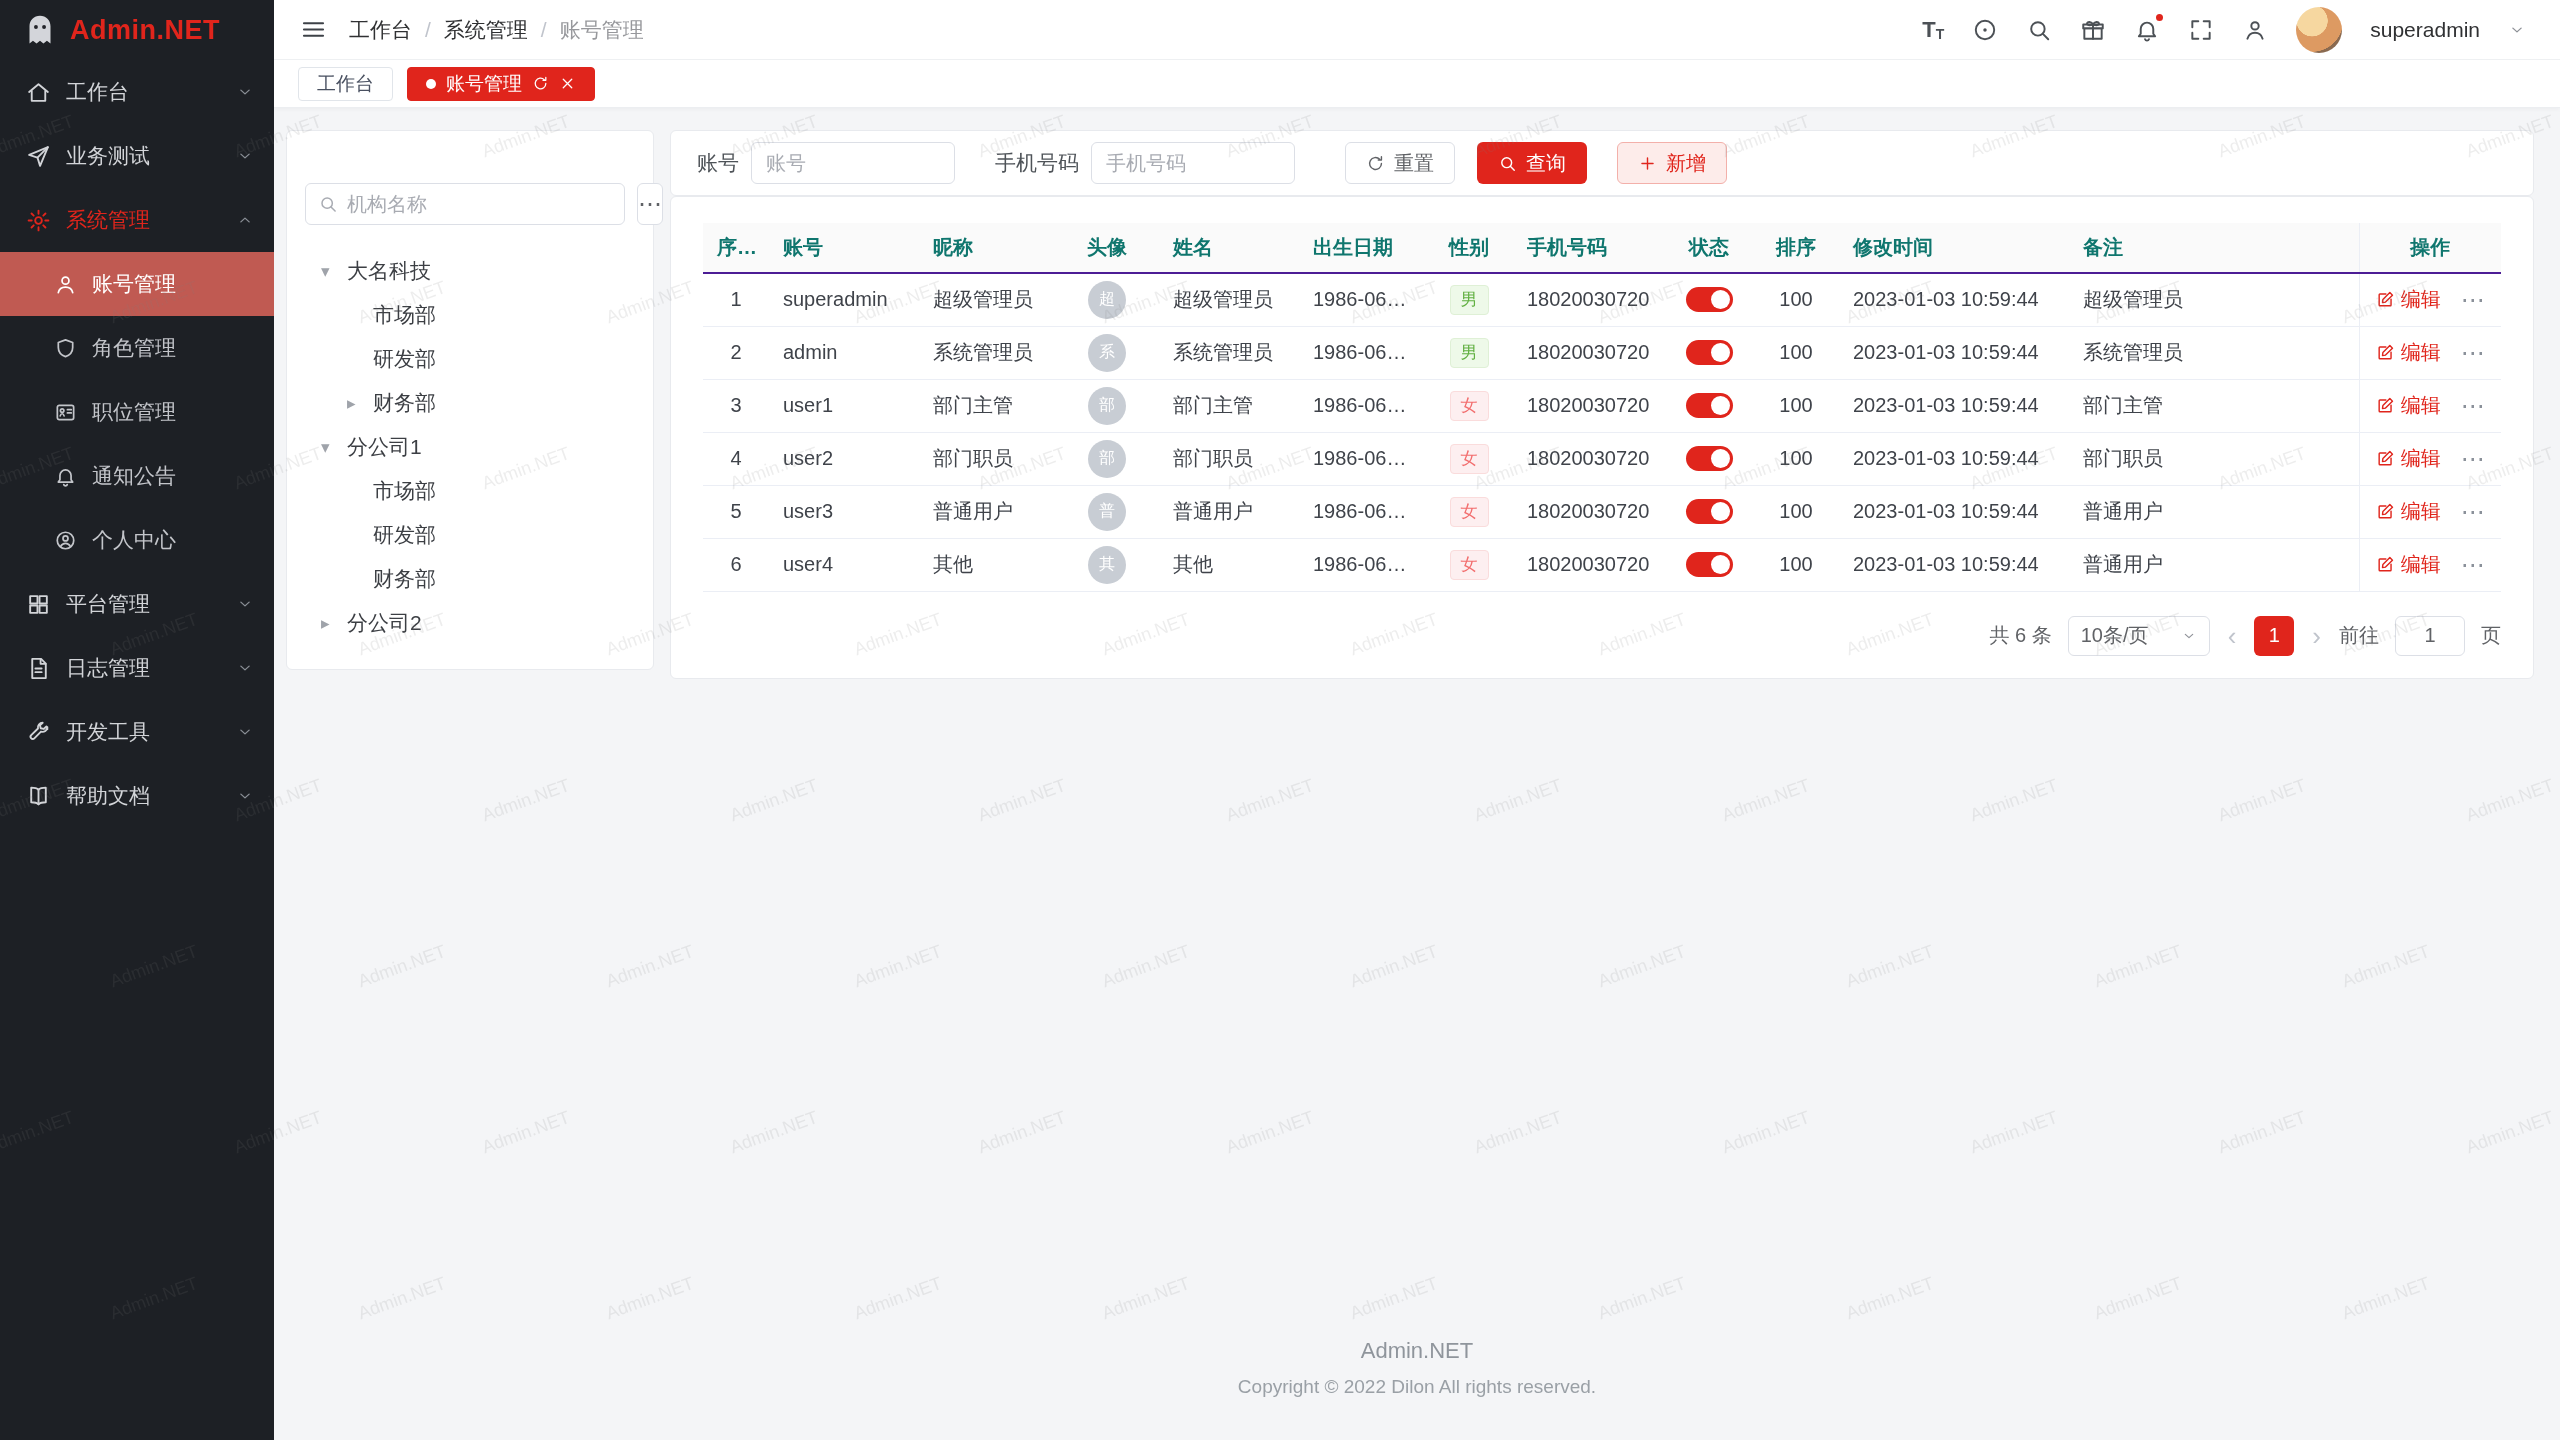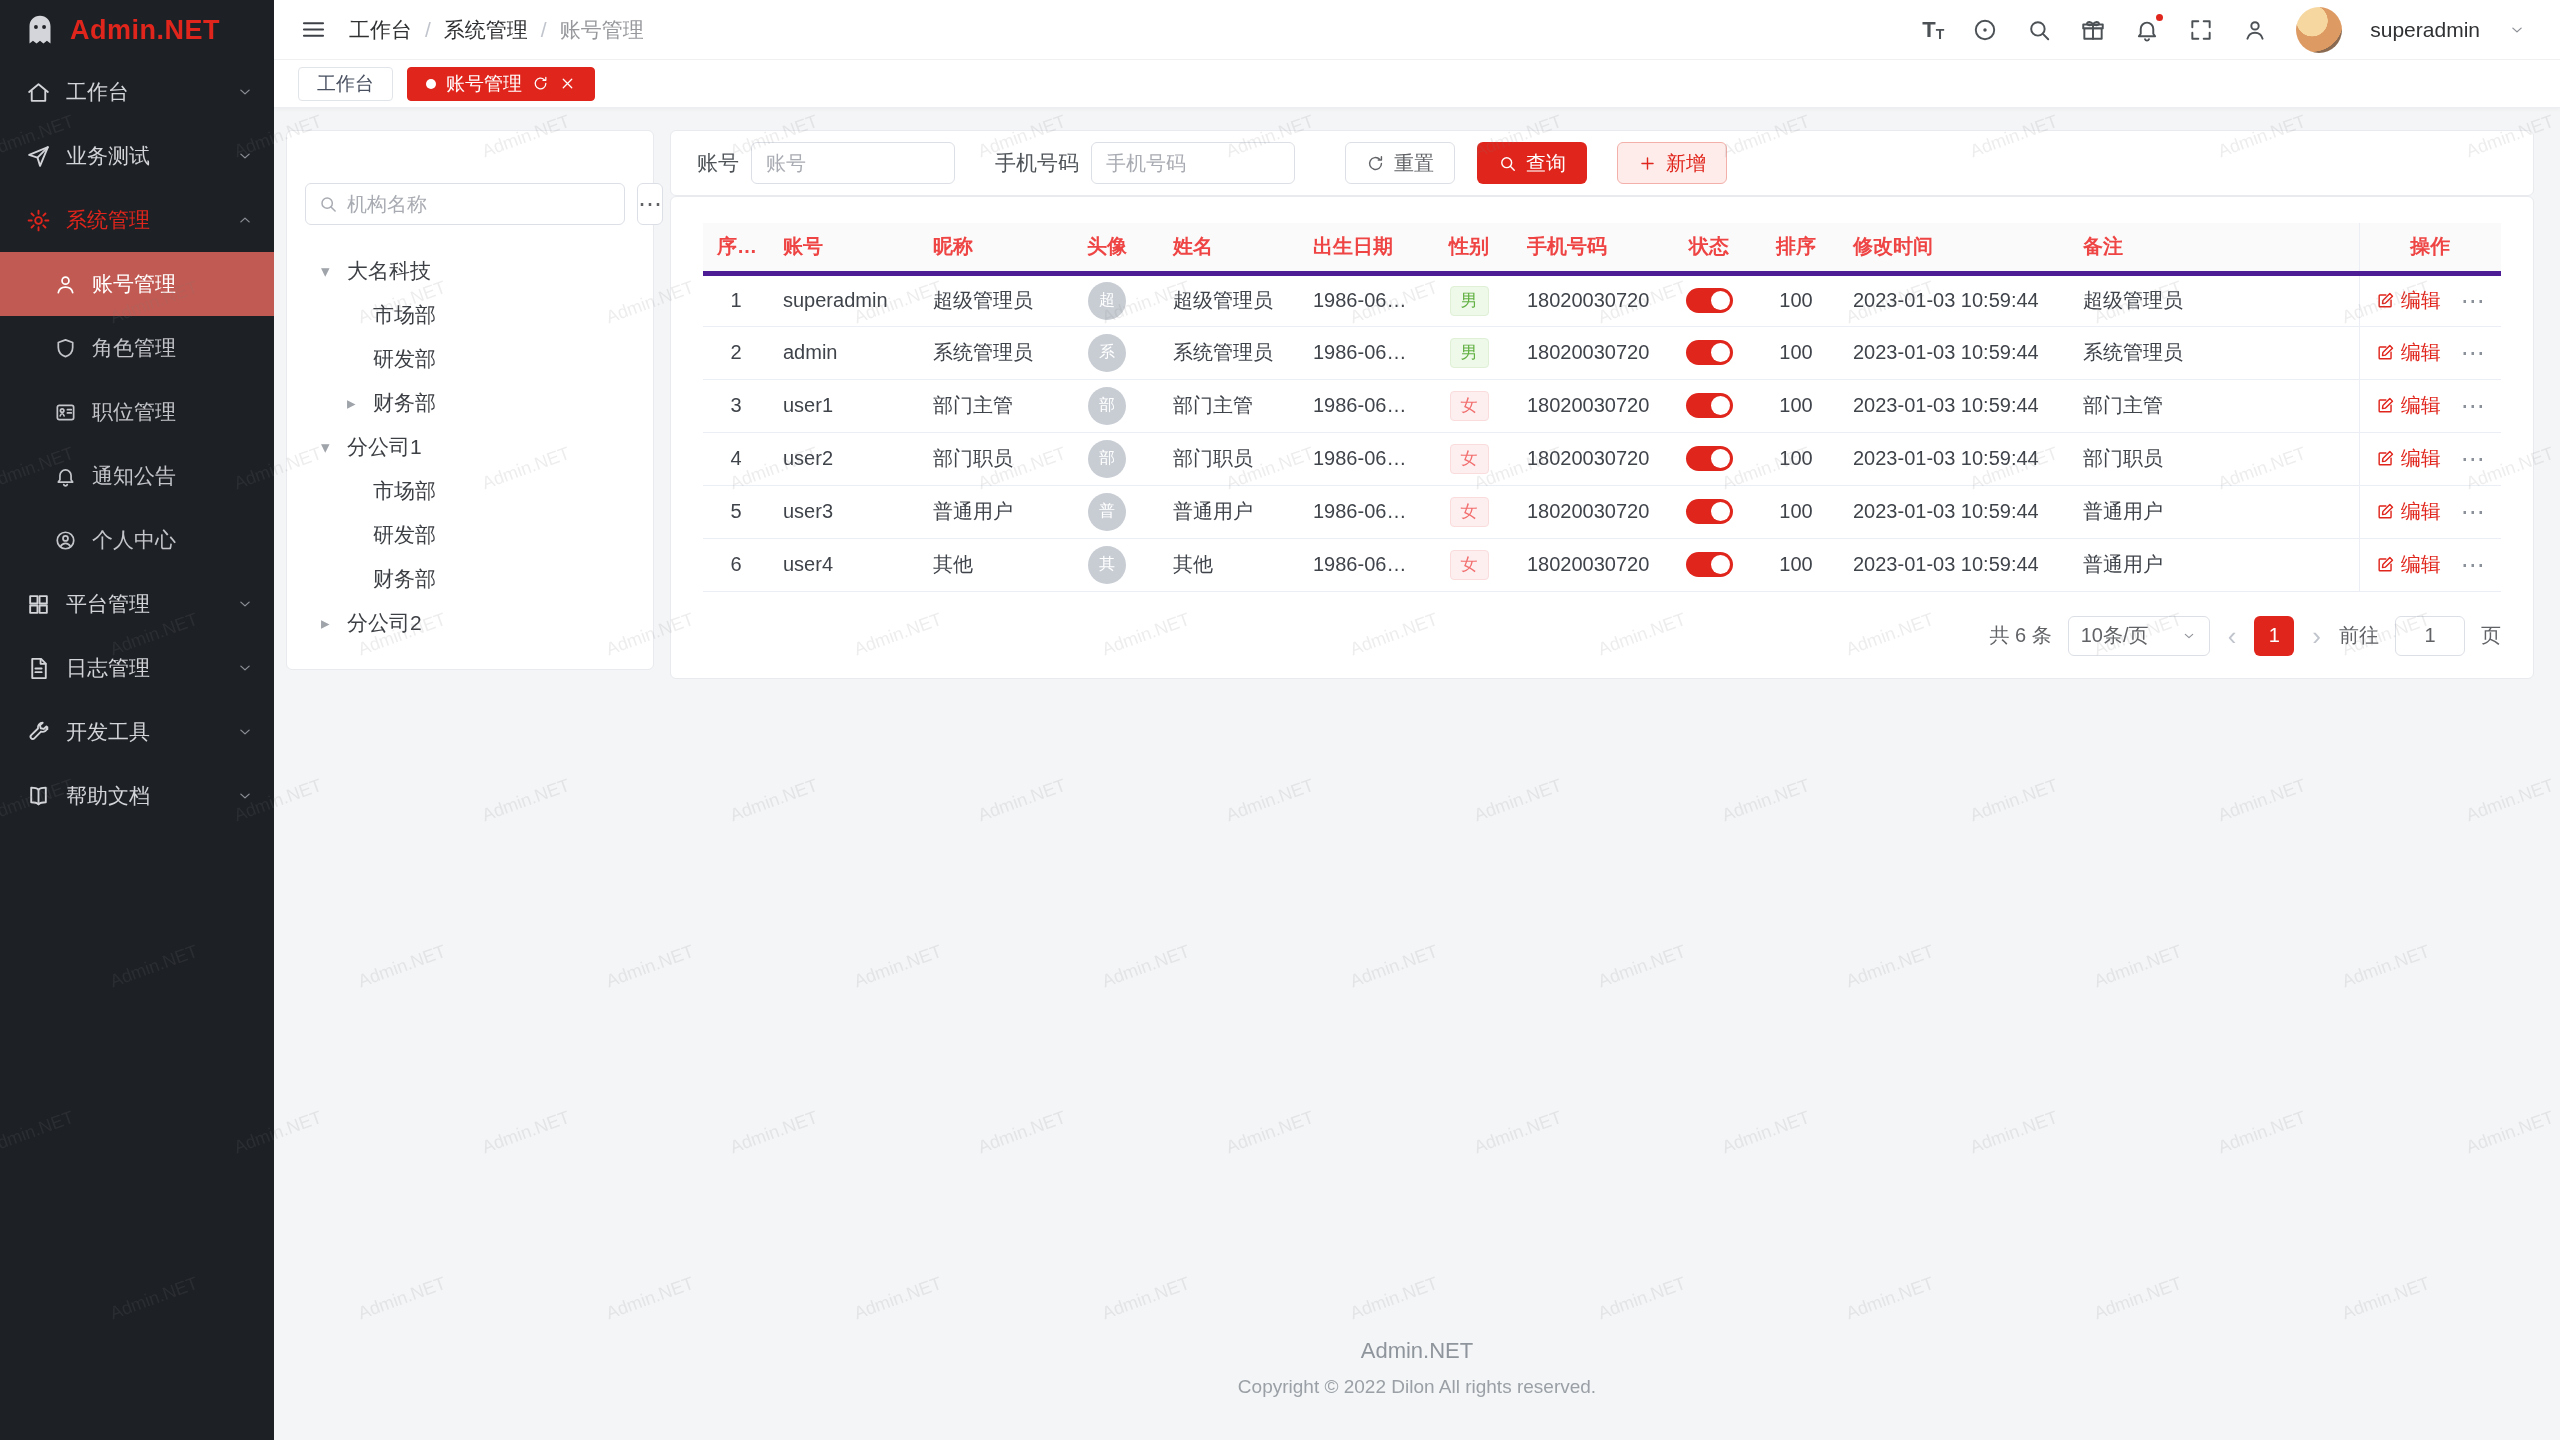--- a/index.html
+++ b/index.html
@@ -85,21 +85,21 @@
   .btn { height: 42px; padding: 0 20px; border-radius: 6px; border: 1px solid transparent; font-size: 20px; font-family: inherit; display: inline-flex; align-items: center; gap: 9px; cursor: pointer; white-space: nowrap; }
   .btn .b-ic svg { width: 19px; height: 19px; }
   .btn-reset { background: #fff; border-color: #dcdfe6; color: #606266; }
   .btn-search { background: var(--accent, #e0251c); color: #fff; }
   .btn-add { background: var(--accentSoft, #fdecea); border-color: var(--accentBorder, #f3b0aa); color: var(--accent, #e0251c); }
 
   
   .table-card { padding: 26px 32px 22px; }
   table { width: 100%; border-collapse: collapse; table-layout: fixed; }
   th, td { white-space: nowrap; overflow: hidden; text-overflow: ellipsis; text-align: left; padding: 0 14px; }
-  thead th { height: 50px; background: #fafafa; border-bottom: 5px solid #4c1d95; font-size: 20px; font-weight: 700; color: #ef4444; }
+  thead th { height: 50px; background: #fafafa; border-bottom: 2px solid #4c1d95; font-size: 20px; font-weight: 700; color: #0f766e; }
   tbody td { height: 53px; border-bottom: 1px solid #ebeef5; font-size: 20px; color: #3f434a; }
   th.c, td.c { text-align: center; }
   th.ops, td.ops { border-left: 1px solid #ebeef5; }
   .avatar-badge { display: inline-flex; width: 38px; height: 38px; border-radius: 50%; background: #c8cdd4; color: #fff; font-size: 16px; align-items: center; justify-content: center; vertical-align: middle; }
   .tag { display: inline-flex; height: 30px; padding: 0 10px; border-radius: 4px; font-size: 17px; align-items: center; vertical-align: middle; }
   .tag.male { background: #eef9e9; border: 1px solid #dff0d6; color: #62b042; }
   .tag.female { background: #fdeff0; border: 1px solid #fadcdc; color: #f26d6d; }
   .switch { display: inline-block; width: 47px; height: 25px; border-radius: 13px; background: #c0c4cc; position: relative; vertical-align: middle; cursor: pointer; }
   .switch.on { background: var(--accent, #e0251c); }
   .switch::after { content: ""; position: absolute; top: 3px; left: 3px; width: 19px; height: 19px; border-radius: 50%; background: #fff; }

